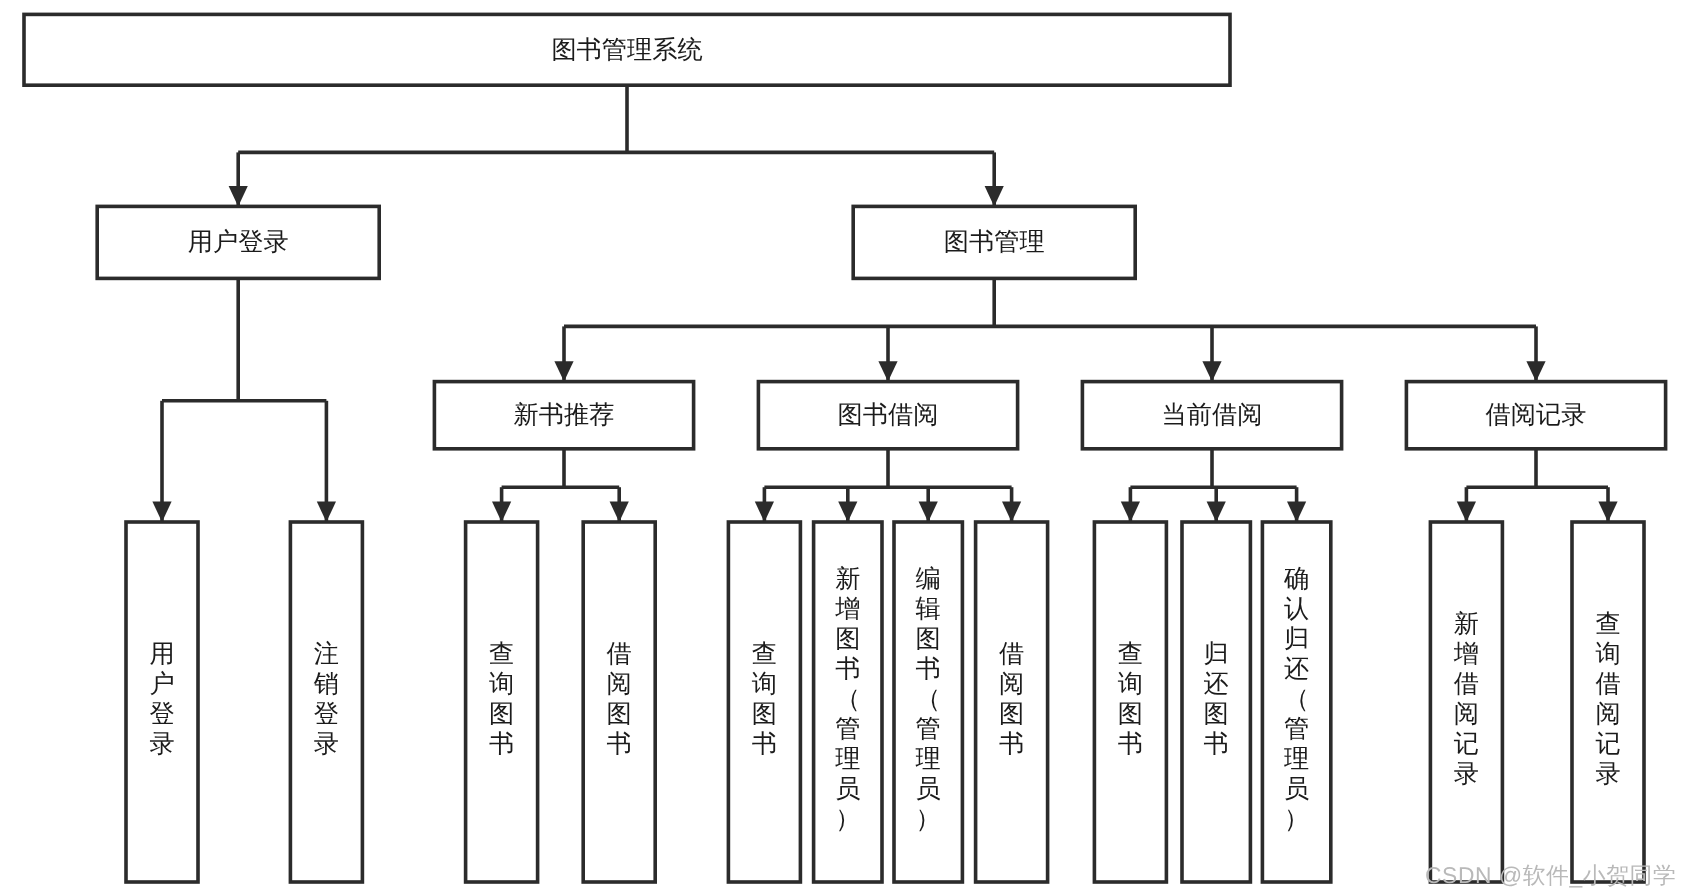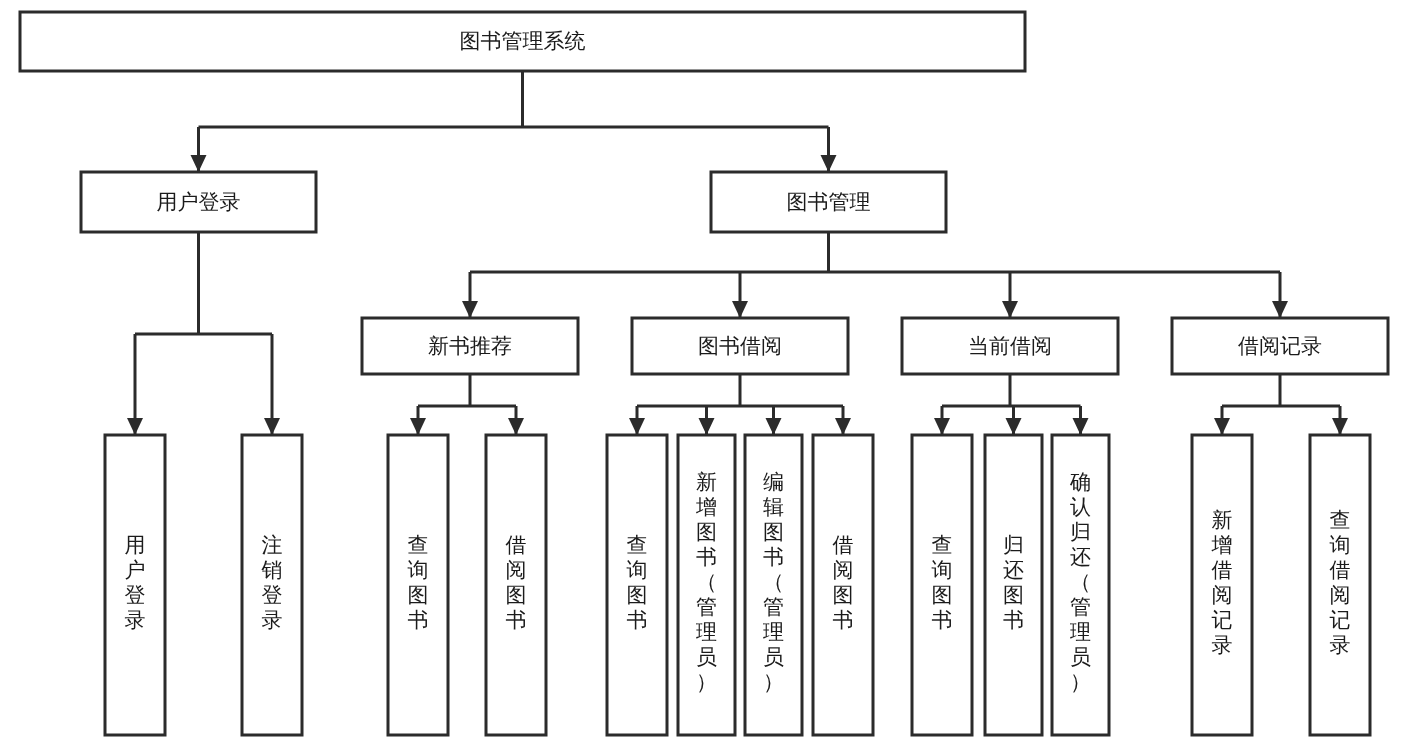--- a/index.html
+++ b/index.html
@@ -216,13 +216,14 @@
         <g>
           <rect x="1192" y="435" width="60" height="300" class="node-rect"></rect>
           <text x="1222" y="526.5" class="node-label-v"><tspan x="1222" dy="0">新</tspan><tspan x="1222" dy="25">增</tspan><tspan x="1222" dy="25">借</tspan><tspan x="1222" dy="25">阅</tspan><tspan x="1222" dy="25">记</tspan><tspan x="1222" dy="25">录</tspan></text>
         </g>
         <g>
           <rect x="1310" y="435" width="60" height="300" class="node-rect"></rect>
           <text x="1340" y="526.5" class="node-label-v"><tspan x="1340" dy="0">查</tspan><tspan x="1340" dy="25">询</tspan><tspan x="1340" dy="25">借</tspan><tspan x="1340" dy="25">阅</tspan><tspan x="1340" dy="25">记</tspan><tspan x="1340" dy="25">录</tspan></text>
         </g>
       </g>
   </svg>
+  <div class="watermark">CSDN @软件_小贺同学</div>
 </div>
 
 </body></html>

